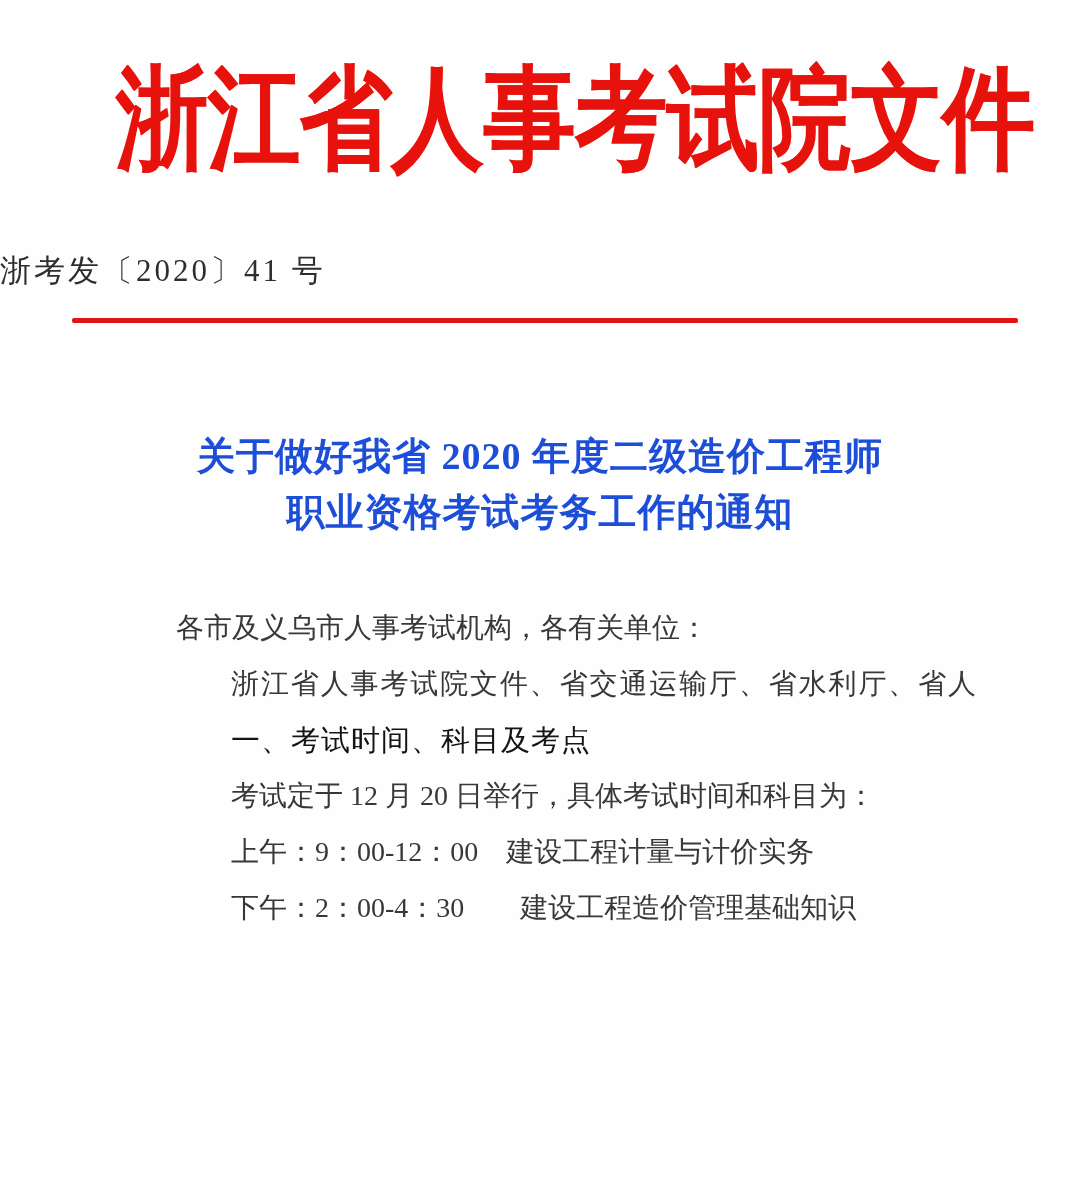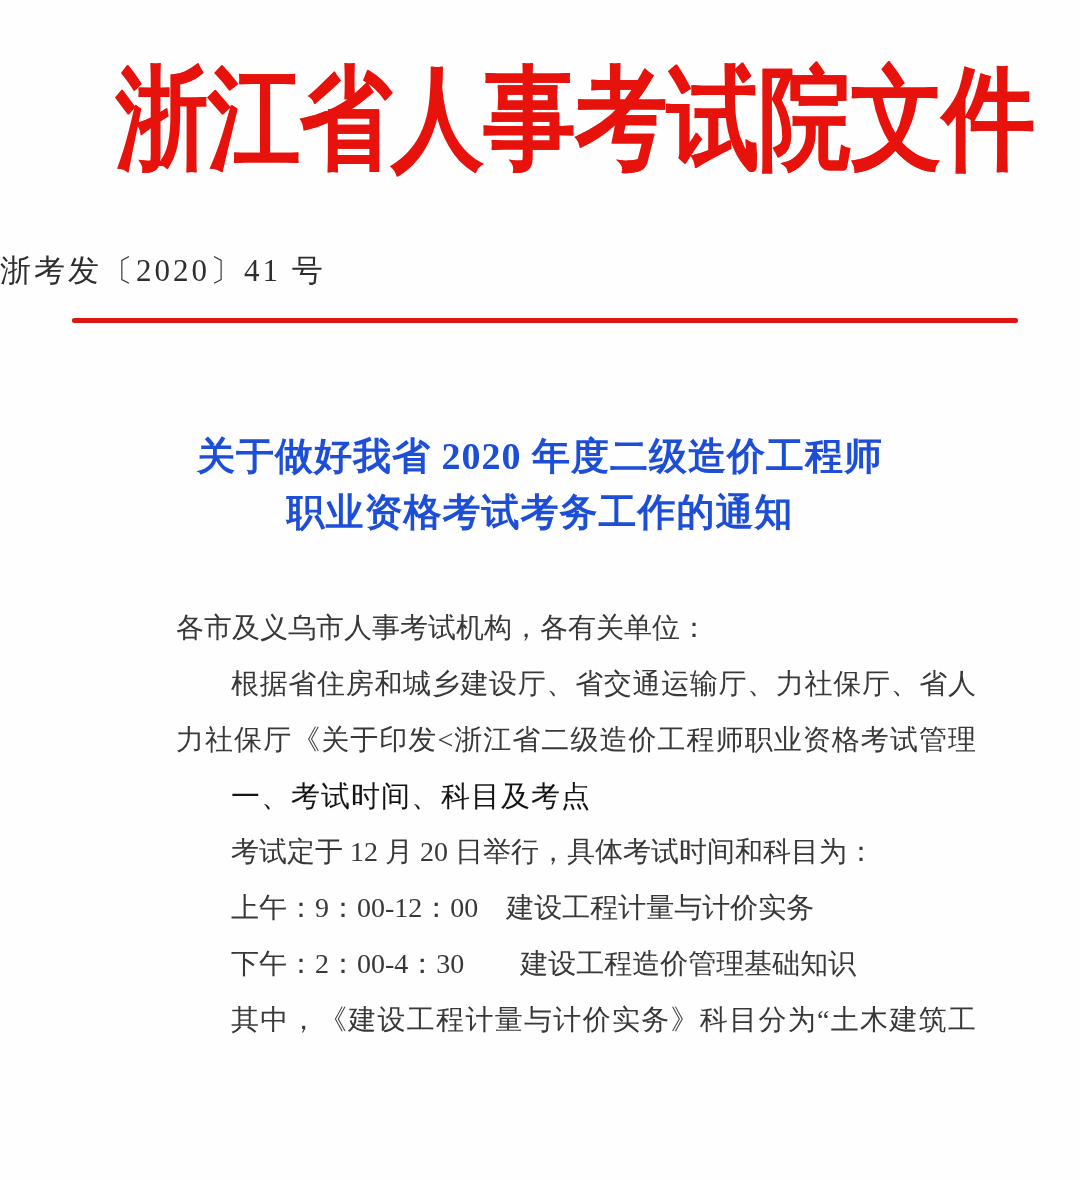--- a/index.html
+++ b/index.html
@@ -88,22 +88,20 @@
 
   <div class="red-rule"></div>
 
   <div class="doc-title">
     <div>关于做好我省 2020 年度二级造价工程师</div>
     <div>职业资格考试考务工作的通知</div>
   </div>
 
   <div class="body-text">
     <div class="line">各市及义乌市人事考试机构，各有关单位：</div>
-    <div class="line indent stretch">根据省住房和城乡建设厅、省交通运输厅、力社保厅、省人</div>
-    <div class="line stretch">力社保厅《关于印发&lt;浙江省二级造价工程师职业资格考试管理</div>
+    <div class="line indent stretch">浙江省人事考试院文件、省交通运输厅、省水利厅、省人</div>
     <div class="line indent heading">一、考试时间、科目及考点</div>
     <div class="line indent">考试定于 12 月 20 日举行，具体考试时间和科目为：</div>
     <div class="line indent">上午：9：00-12：00　建设工程计量与计价实务</div>
     <div class="line indent">下午：2：00-4：30　　建设工程造价管理基础知识</div>
-    <div class="line indent stretch">其中，《建设工程计量与计价实务》科目分为“土木建筑工</div>
   </div>
 
 </div>
 
 </body></html>

